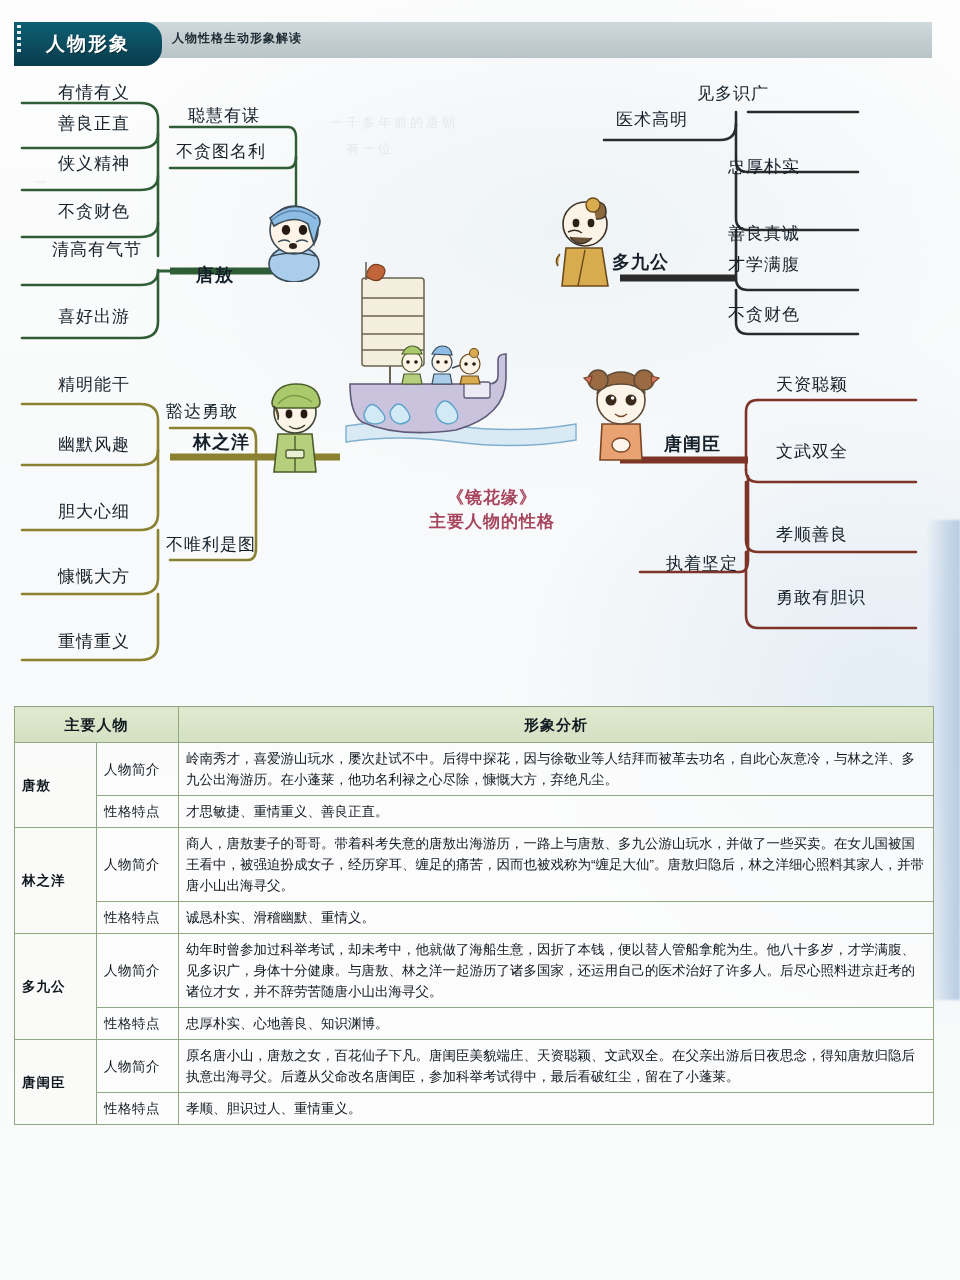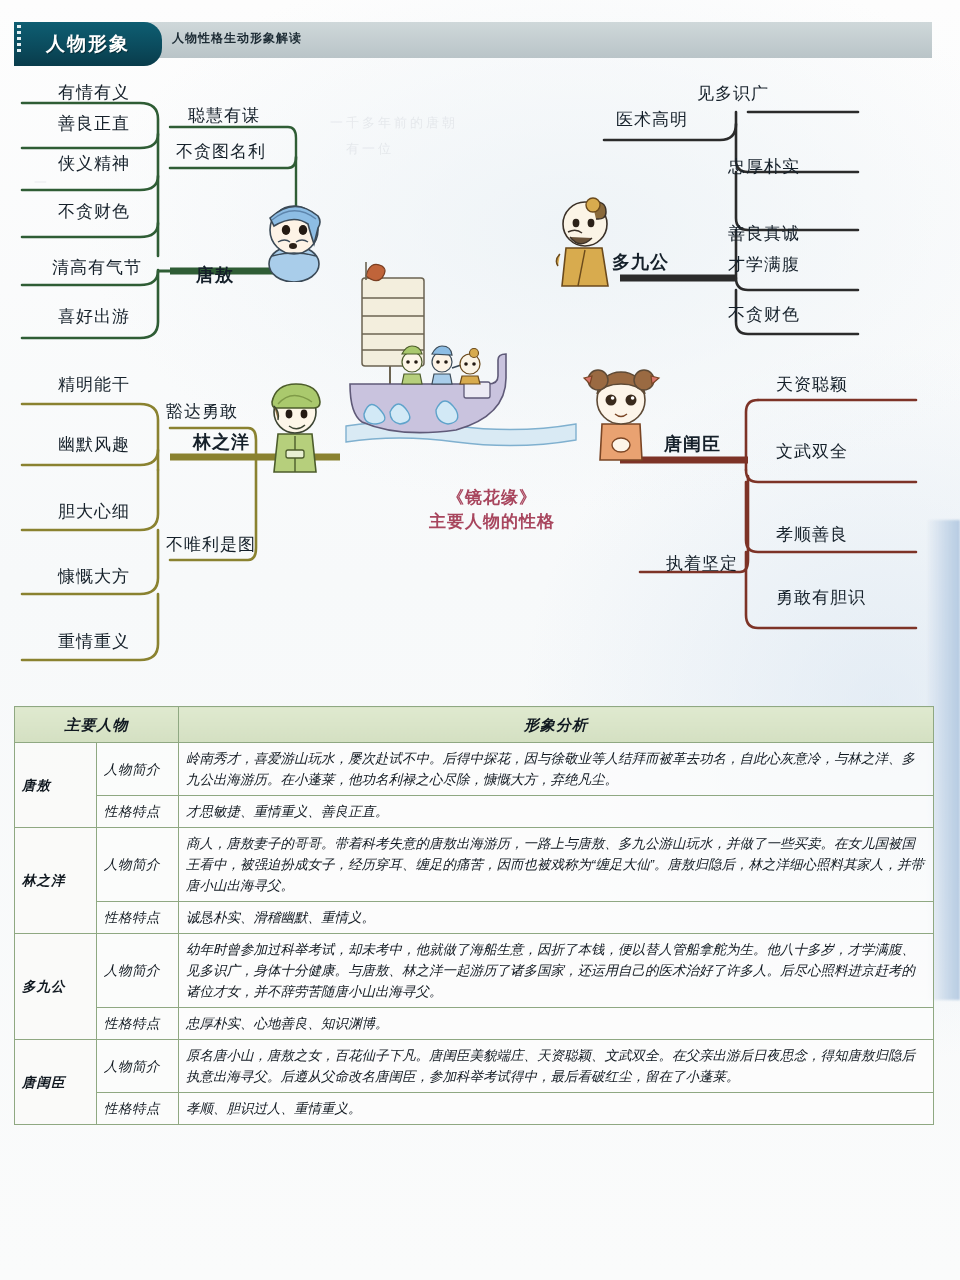--- a/index.html
+++ b/index.html
@@ -91,21 +91,20 @@
   }
   table.maintbl td, table.maintbl th {
     border: 1px solid #8fa882;
     padding: 5px 7px;
     font-size: 13.5px;
     color: #101820;
     line-height: 21px;
     vertical-align: middle;
     text-align: left;
     font-family: "Liberation Sans", "DejaVu Sans", sans-serif;
-    font-style: italic;
   }
   table.maintbl th {
     background: linear-gradient(180deg, #dfe9cf 0%, #d4e0c2 100%);
     text-align: center; font-size: 15px; font-weight: bold; letter-spacing: 1px;
     padding: 7px 4px;
   }
   td.char-name {
     width: 82px; text-align: center; font-weight: bold; font-size: 15px;
     letter-spacing: 1px; background: rgba(248,249,247,0.6);
   }
@@ -186,21 +185,21 @@
       <path d="M746,552 L746,615 Q746,628 758,628 L916,628"></path>
       <path d="M640,572 L740,572 Q748,572 748,560 L748,476"></path>
     </g>
     <path d="M620,460 L748,460" stroke="#7d3327" stroke-width="7" stroke-linecap="butt" fill="none"></path>
   </svg>
 
   <div class="node" style="left:58px; top:81px;">有情有义</div>
   <div class="node" style="left:58px; top:112px;">善良正直</div>
   <div class="node" style="left:58px; top:152px;">侠义精神</div>
   <div class="node" style="left:58px; top:200px;">不贪财色</div>
-  <div class="node" style="left:52px; top:256px;">清高有气节</div>
+  <div class="node" style="left:52px; top:238px;">清高有气节</div>
   <div class="node" style="left:58px; top:305px;">喜好出游</div>
   <div class="node" style="left:188px; top:96px;margin-top:8px;">聪慧有谋</div>
   <div class="node" style="left:176px; top:140px;">不贪图名利</div>
   <div class="node big" style="left:196px; top:263px;">唐敖</div>
 
   <div class="node" style="left:58px; top:373px;">精明能干</div>
   <div class="node" style="left:58px; top:433px;">幽默风趣</div>
   <div class="node" style="left:58px; top:500px;">胆大心细</div>
   <div class="node" style="left:58px; top:565px;">慷慨大方</div>
   <div class="node" style="left:58px; top:630px;">重情重义</div>

